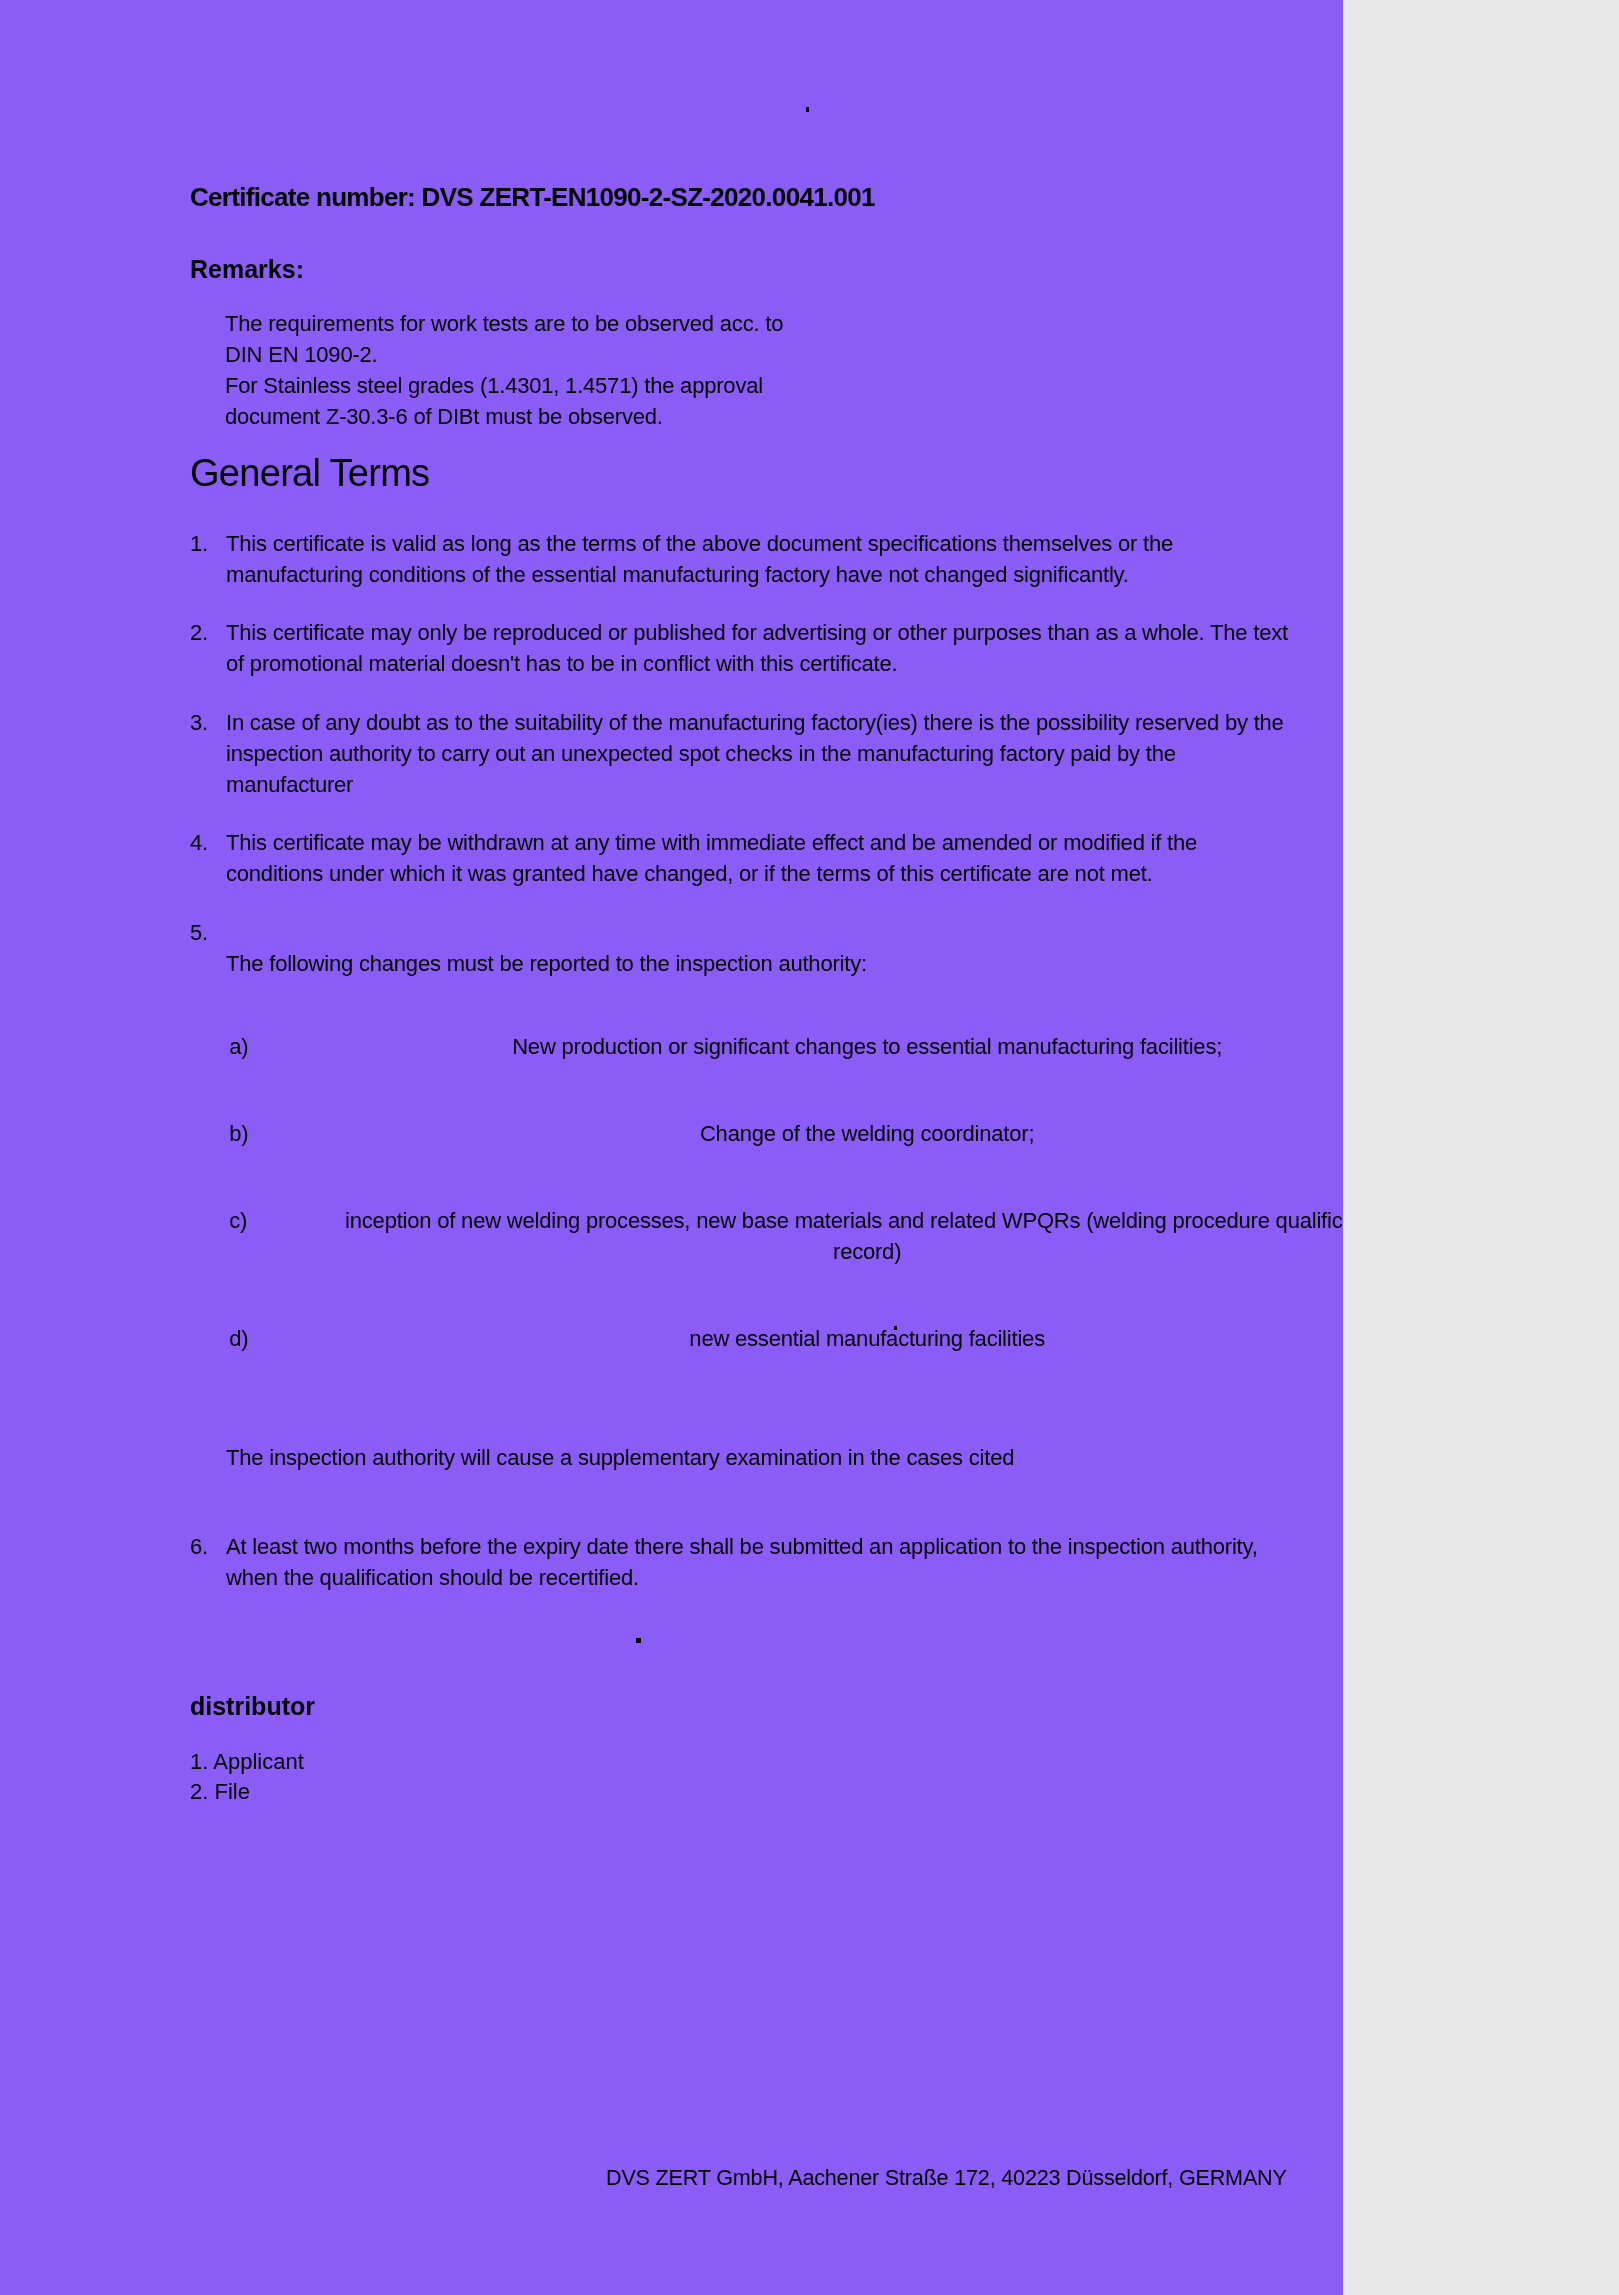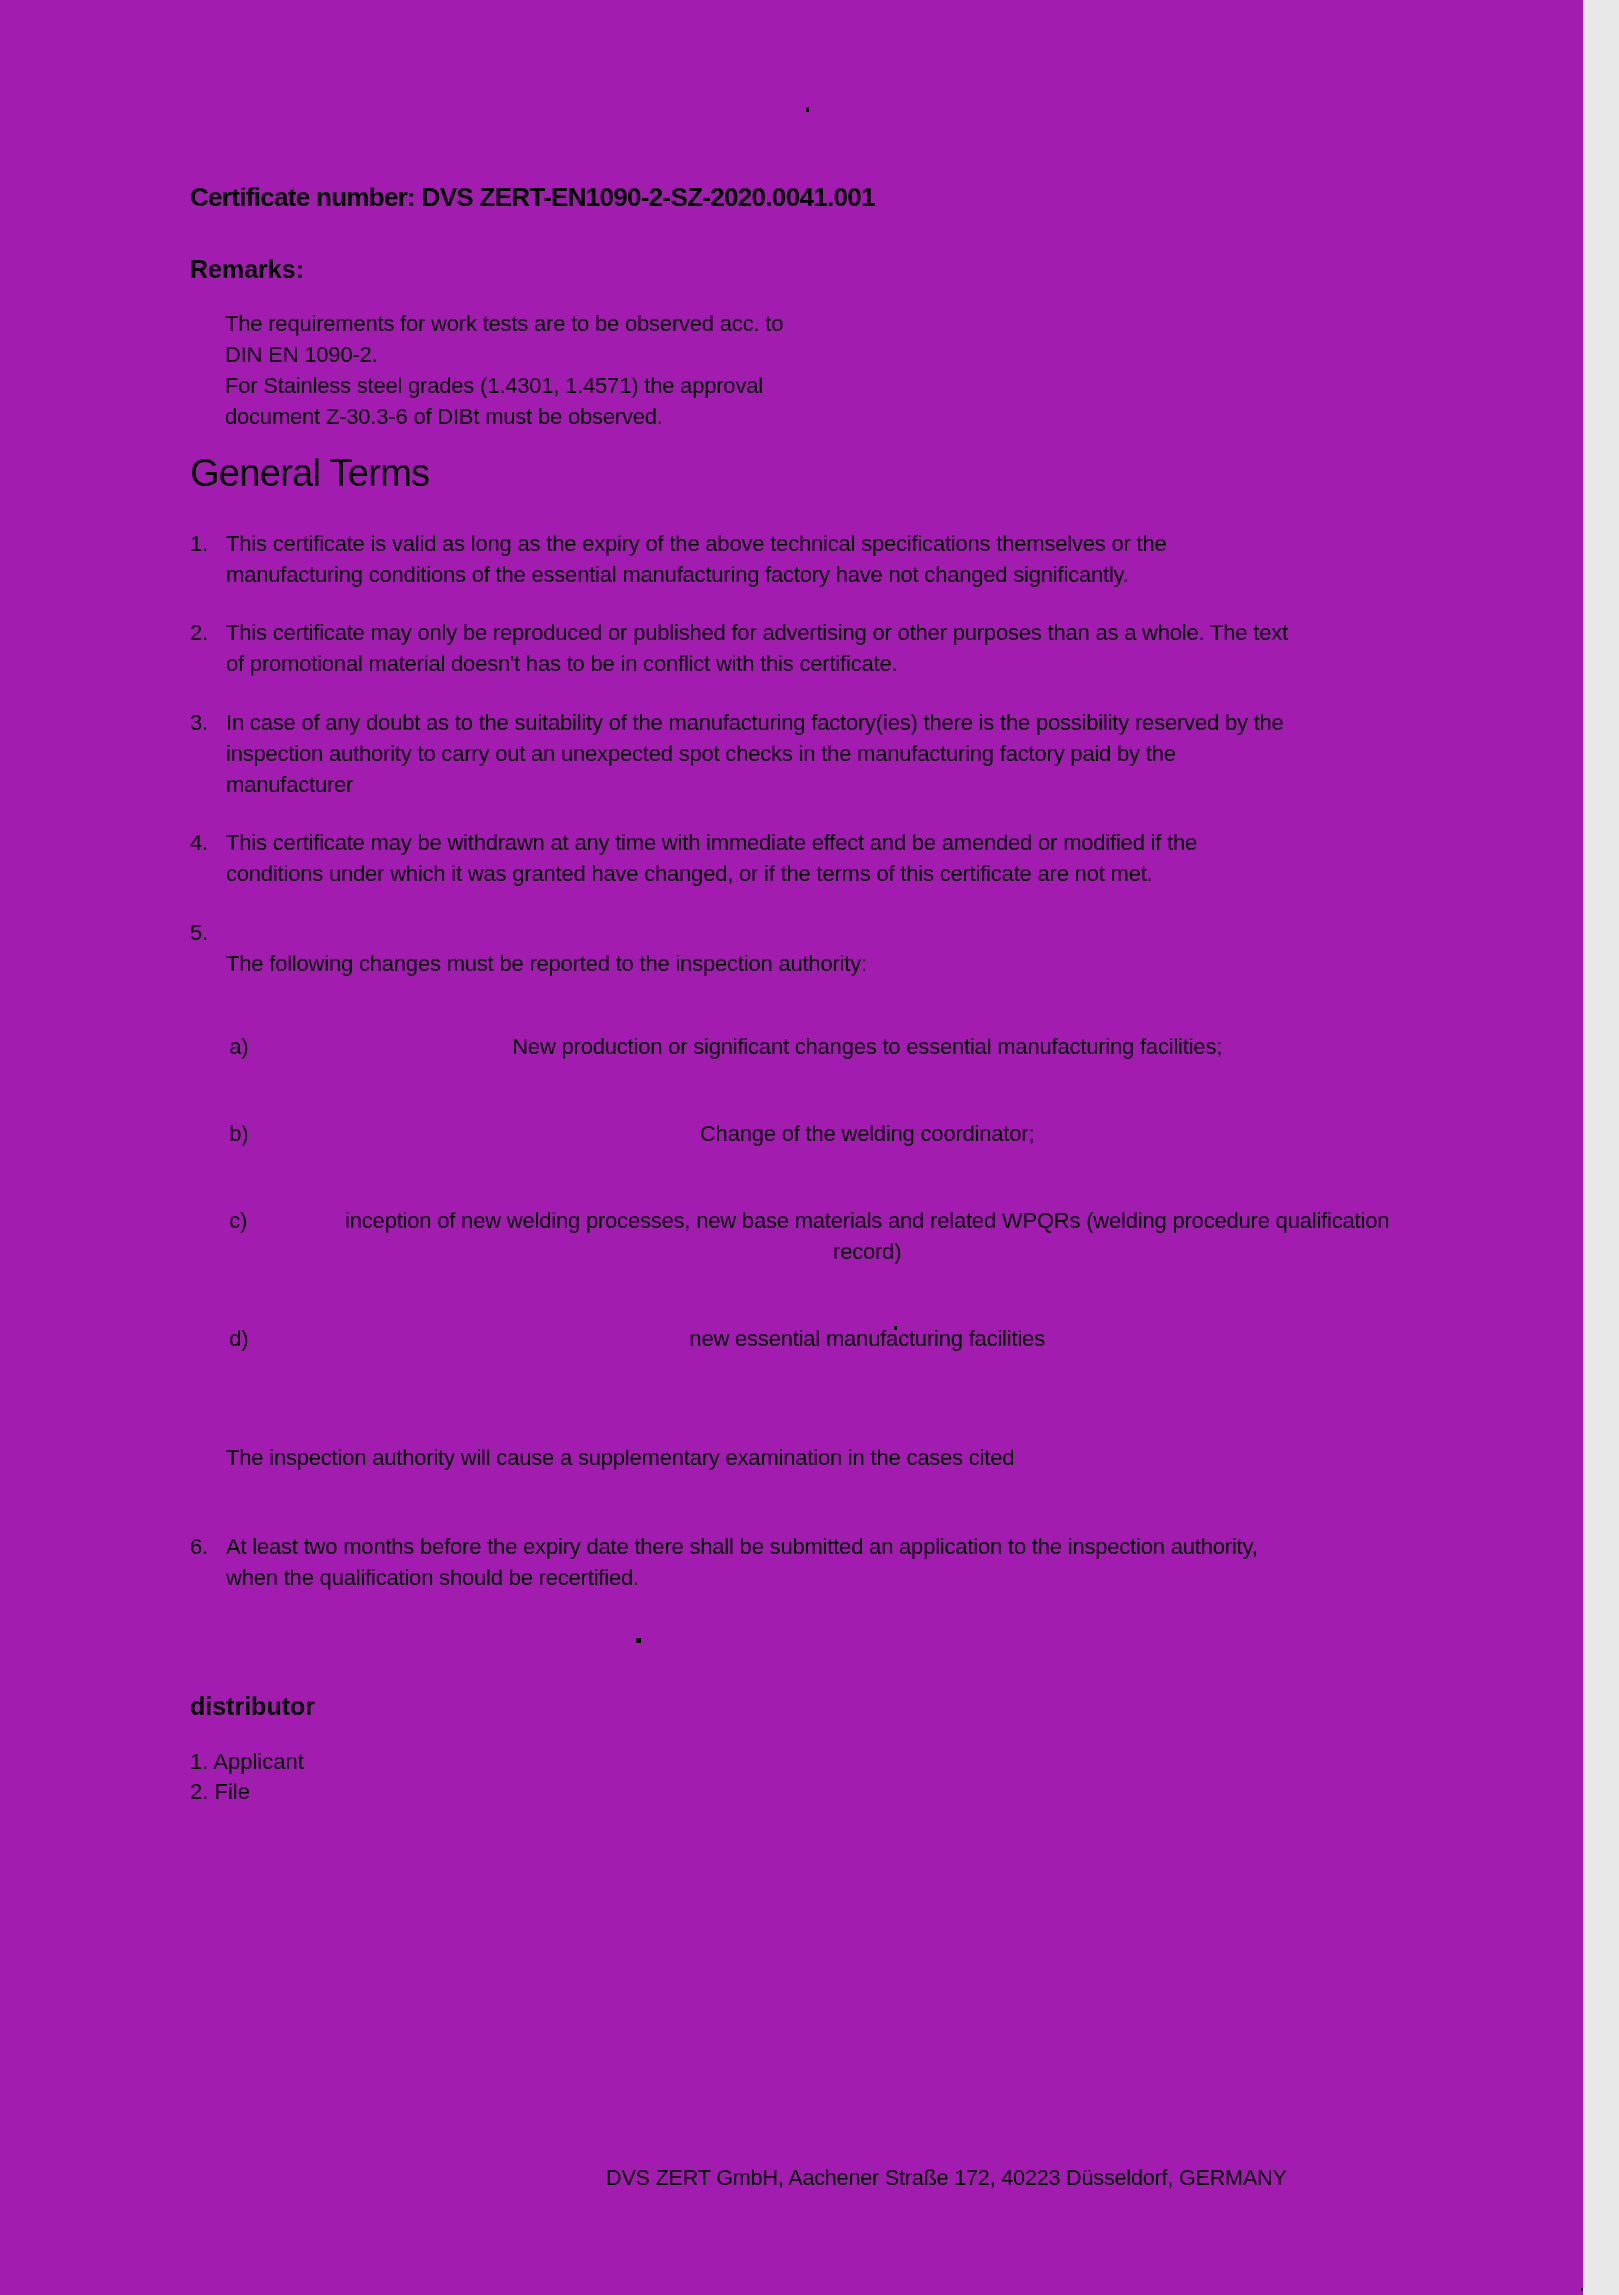--- a/index.html
+++ b/index.html
@@ -1,20 +1,20 @@
 <!DOCTYPE html>
 <html style="font-size:10.5px"><head>
 <meta charset="utf-8">
 <style>
   html, body { margin: 0; padding: 0; background: #e8e8e8; }
   .sheet {
     position: relative;
-    width: 1583px;
+    width: 1343px;
     height: 2295px;
-    background: #a21caf;
+    background: #8b5cf6;
     overflow: hidden;
     font-family: "Liberation Sans", "DejaVu Sans", sans-serif;
     color: #000000;
   }
   .doc {
     position: absolute;
     left: 190px;
     top: 182px;
     width: 1277px;
   }
@@ -126,21 +126,21 @@
 DIN EN 1090-2.
 For Stainless steel grades (1.4301, 1.4571) the approval
 document Z-30.3-6 of DIBt must be observed.</div>
 
     <h1 class="gt-heading">General Terms</h1>
 
     <div class="terms">
 
       <div class="term">
         <span class="term-num">1.</span>
-        <span class="term-body">This certificate is valid as long as the expiry of the above technical specifications themselves or the
+        <span class="term-body">This certificate is valid as long as the terms of the above document specifications themselves or the
 manufacturing conditions of the essential manufacturing factory have not changed significantly.</span>
       </div>
 
       <div class="term">
         <span class="term-num">2.</span>
         <span class="term-body">This certificate may only be reproduced or published for advertising or other purposes than as a whole. The text
 of promotional material doesn't has to be in conflict with this certificate.</span>
       </div>
 
       <div class="term">

